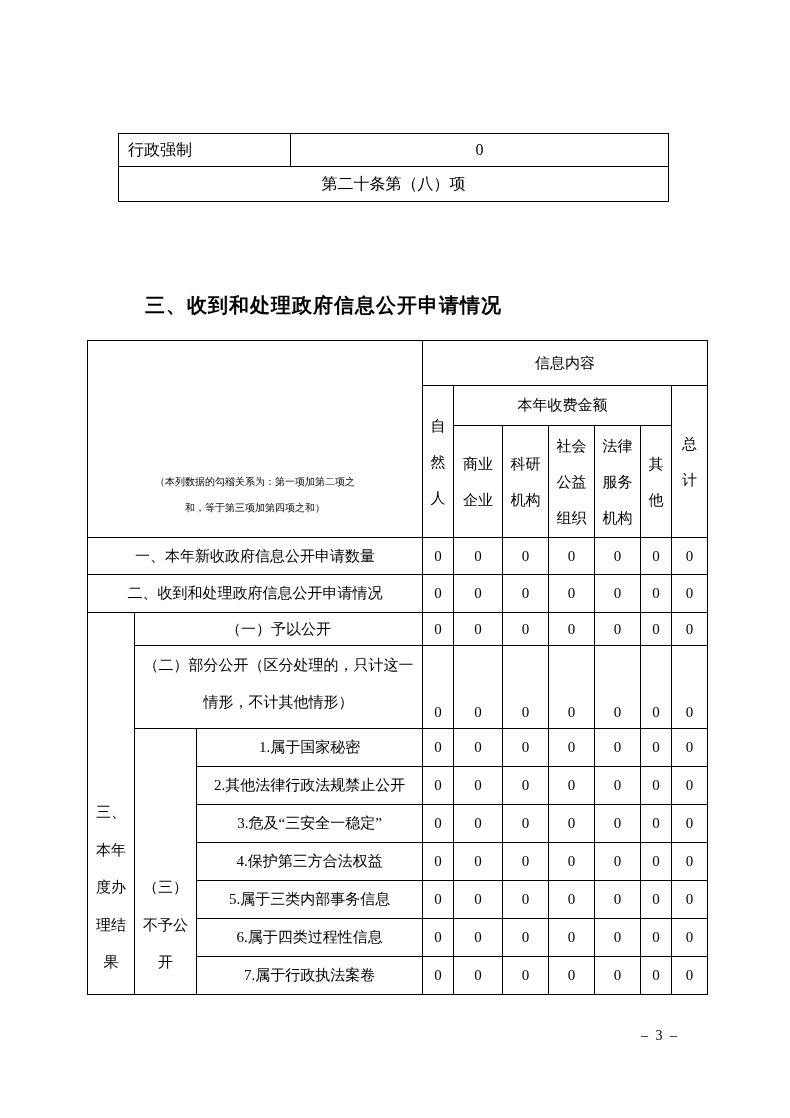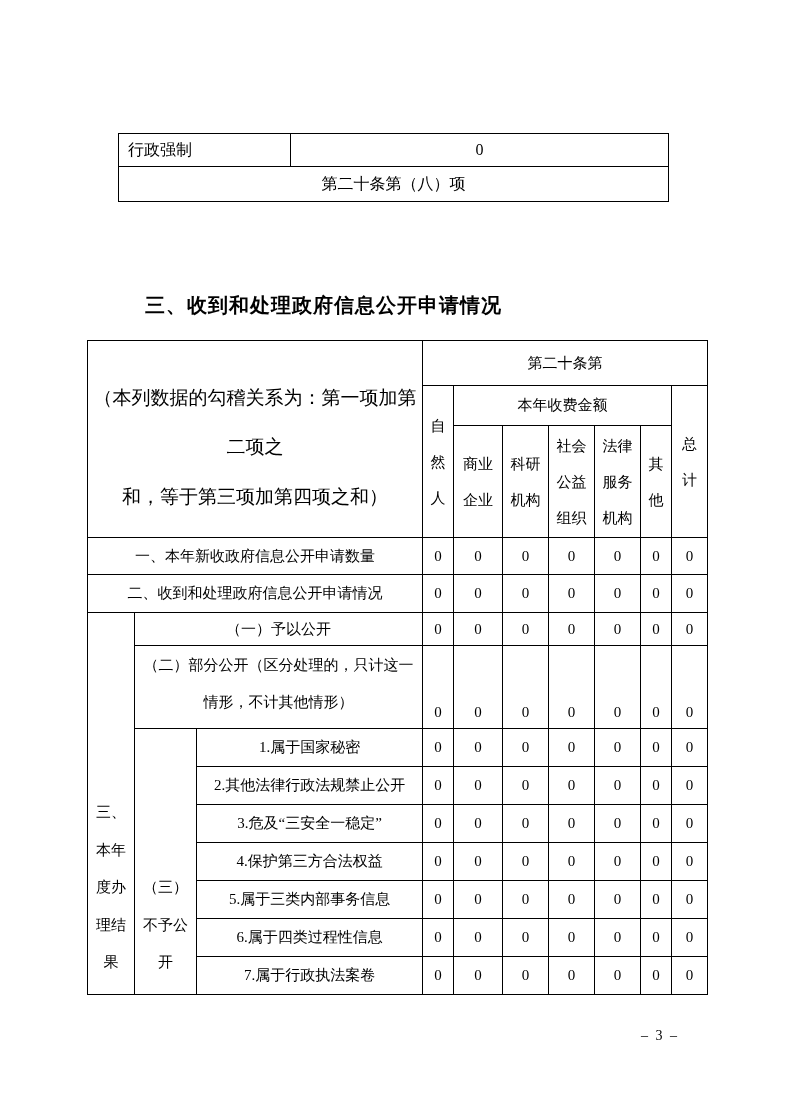--- a/index.html
+++ b/index.html
@@ -42,21 +42,21 @@
   #app-table tr.hr1{height:45px;}
   #app-table tr.hr2{height:40px;}
   #app-table tr.hr3{height:112px;}
   #app-table tr.br{height:38px;}
   #app-table tr.br-a{height:37px;}
   #app-table tr.br-b{height:33px;}
   #app-table tr.br-tall{height:75px;}
   .note-cell{
     white-space:pre-line;line-height:2.6;
     vertical-align:bottom;padding-bottom:16px;
-    font-size:19px;
+    font-size:10px;
   }
   .vcol{white-space:pre-line;line-height:2.4;font-size:15px;}
   .vtext{
     white-space:pre-line;line-height:2.5;
     vertical-align:bottom;padding-bottom:12px;
     font-size:15px;
   }
   .vb{vertical-align:bottom;padding-bottom:7px;}
   .lbl{font-size:15px;}
   .two-line{white-space:pre-line;line-height:2.45;}
@@ -101,21 +101,21 @@
       <col style="width:46px">
         <col style="width:46px">
         <col style="width:31px">
         <col style="width:36px">
     </colgroup>
 
     <tbody>
         <tr class="hr1">
       <td rowspan="3" colspan="3" class="note-cell">（本列数据的勾稽关系为：第一项加第二项之
 和，等于第三项加第四项之和）</td>
-      <td colspan="7">第二十条第</td>
+      <td colspan="7">信息内容</td>
     </tr>
     <tr class="hr2">
       <td rowspan="2" class="vcol">自
 然
 人</td>
       <td colspan="5">本年收费金额</td>
       <td rowspan="2" class="vcol">总
 计</td>
     </tr>
     <tr class="hr3">

